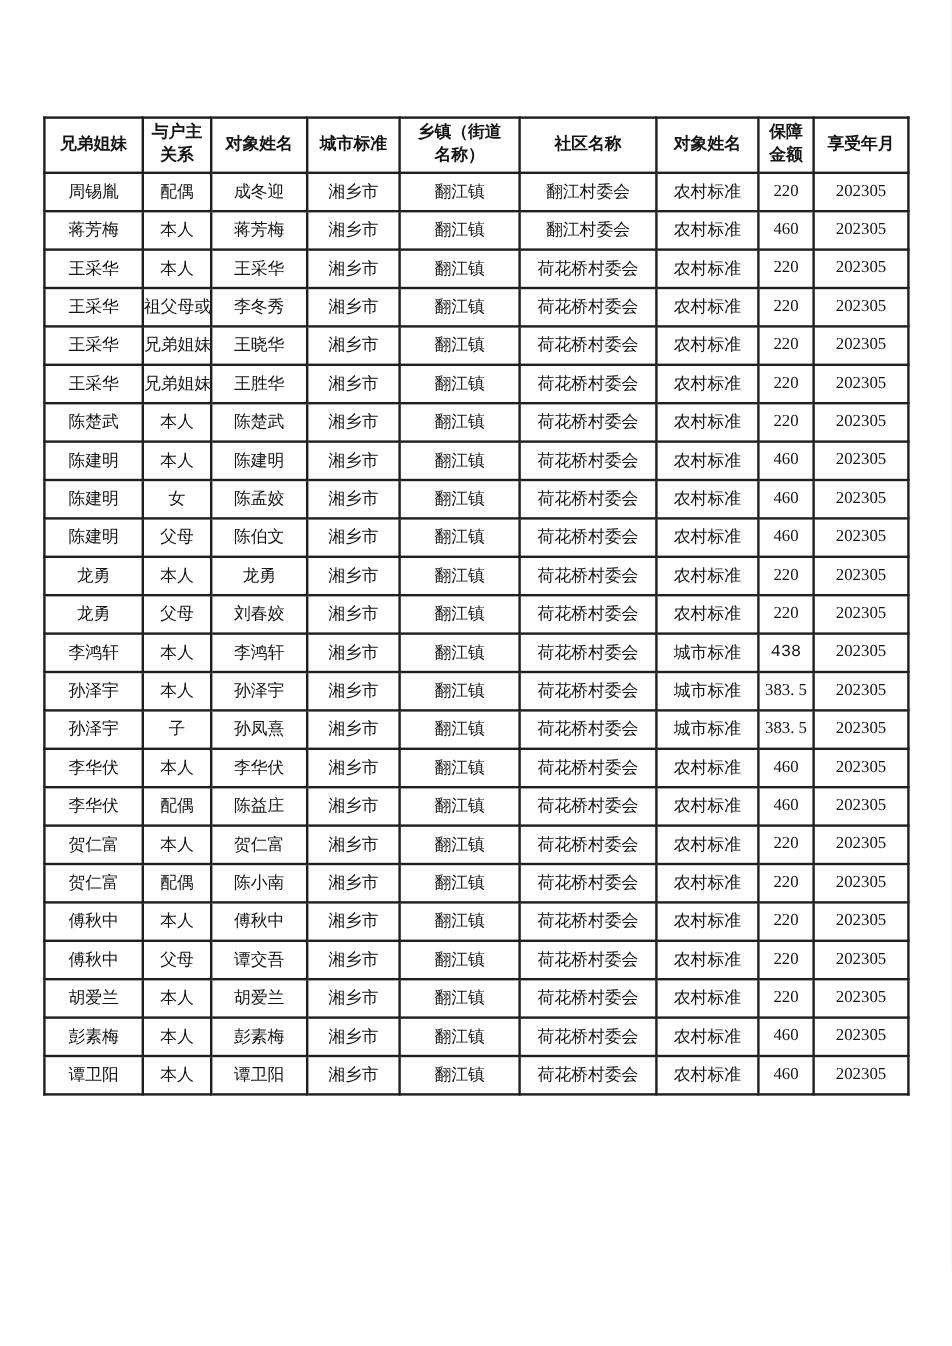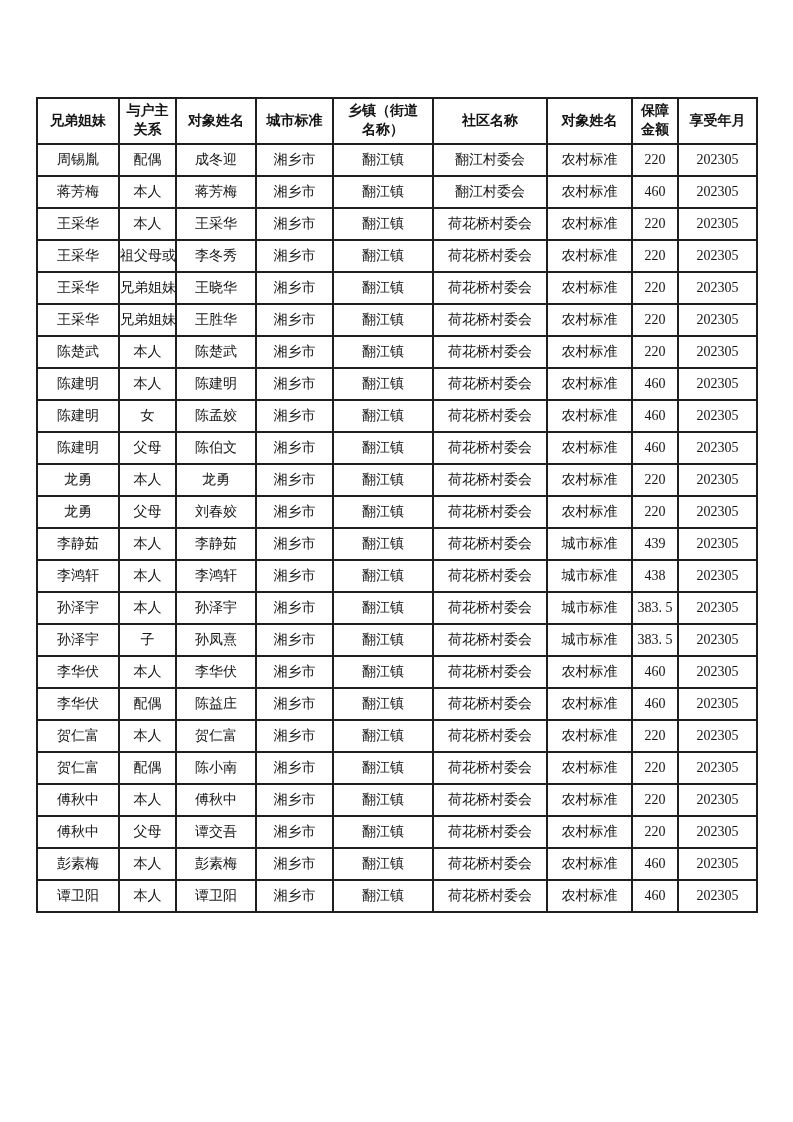--- a/index.html
+++ b/index.html
@@ -236,39 +236,28 @@
             <td style="border-color: rgb(31, 31, 31);">父母</td>
             <td style="border-color: rgb(31, 31, 31);">刘春姣</td>
             <td style="border-color: rgb(31, 31, 31);">湘乡市</td>
             <td style="border-color: rgb(31, 31, 31);">翻江镇</td>
             <td style="border-color: rgb(31, 31, 31);">荷花桥村委会</td>
             <td style="border-color: rgb(31, 31, 31);">农村标准</td>
             <td style="border-color: rgb(31, 31, 31);">220</td>
             <td style="border-color: rgb(31, 31, 31);">202305</td>
           </tr>
           <tr>
-            <td style="border-color: rgb(31, 31, 31);">李静茹</td>
-            <td style="border-color: rgb(31, 31, 31);">本人</td>
-            <td style="border-color: rgb(31, 31, 31);">李静茹</td>
+            <td style="border-color: rgb(31, 31, 31);">李鸿轩</td>
+            <td style="border-color: rgb(31, 31, 31);">本人</td>
+            <td style="border-color: rgb(31, 31, 31);">李鸿轩</td>
             <td style="border-color: rgb(31, 31, 31);">湘乡市</td>
             <td style="border-color: rgb(31, 31, 31);">翻江镇</td>
             <td style="border-color: rgb(31, 31, 31);">荷花桥村委会</td>
             <td style="border-color: rgb(31, 31, 31);">城市标准</td>
-            <td style="border-color: rgb(31, 31, 31);">439</td>
-            <td style="border-color: rgb(31, 31, 31);">202305</td>
-          </tr>
-          <tr>
-            <td style="border-color: rgb(31, 31, 31);">李鸿轩</td>
-            <td style="border-color: rgb(31, 31, 31);">本人</td>
-            <td style="border-color: rgb(31, 31, 31);">李鸿轩</td>
-            <td style="border-color: rgb(31, 31, 31);">湘乡市</td>
-            <td style="border-color: rgb(31, 31, 31);">翻江镇</td>
-            <td style="border-color: rgb(31, 31, 31);">荷花桥村委会</td>
-            <td style="border-color: rgb(31, 31, 31);">城市标准</td>
-            <td style="border-color: rgb(31, 31, 31);">438</td>
+            <td style="border-color: rgb(31, 31, 31); font-family: Liberation Mono, monospace;">438</td>
             <td style="border-color: rgb(31, 31, 31);">202305</td>
           </tr>
           <tr>
             <td style="border-color: rgb(31, 31, 31);">孙泽宇</td>
             <td style="border-color: rgb(31, 31, 31);">本人</td>
             <td style="border-color: rgb(31, 31, 31);">孙泽宇</td>
             <td style="border-color: rgb(31, 31, 31);">湘乡市</td>
             <td style="border-color: rgb(31, 31, 31);">翻江镇</td>
             <td style="border-color: rgb(31, 31, 31);">荷花桥村委会</td>
             <td style="border-color: rgb(31, 31, 31);">城市标准</td>
@@ -338,20 +327,31 @@
             <td style="border-color: rgb(31, 31, 31);">翻江镇</td>
             <td style="border-color: rgb(31, 31, 31);">荷花桥村委会</td>
             <td style="border-color: rgb(31, 31, 31);">农村标准</td>
             <td style="border-color: rgb(31, 31, 31);">220</td>
             <td style="border-color: rgb(31, 31, 31);">202305</td>
           </tr>
           <tr>
             <td style="border-color: rgb(31, 31, 31);">傅秋中</td>
             <td style="border-color: rgb(31, 31, 31);">父母</td>
             <td style="border-color: rgb(31, 31, 31);">谭交吾</td>
+            <td style="border-color: rgb(31, 31, 31);">湘乡市</td>
+            <td style="border-color: rgb(31, 31, 31);">翻江镇</td>
+            <td style="border-color: rgb(31, 31, 31);">荷花桥村委会</td>
+            <td style="border-color: rgb(31, 31, 31);">农村标准</td>
+            <td style="border-color: rgb(31, 31, 31);">220</td>
+            <td style="border-color: rgb(31, 31, 31);">202305</td>
+          </tr>
+          <tr>
+            <td style="border-color: rgb(31, 31, 31);">胡爱兰</td>
+            <td style="border-color: rgb(31, 31, 31);">本人</td>
+            <td style="border-color: rgb(31, 31, 31);">胡爱兰</td>
             <td style="border-color: rgb(31, 31, 31);">湘乡市</td>
             <td style="border-color: rgb(31, 31, 31);">翻江镇</td>
             <td style="border-color: rgb(31, 31, 31);">荷花桥村委会</td>
             <td style="border-color: rgb(31, 31, 31);">农村标准</td>
             <td style="border-color: rgb(31, 31, 31);">220</td>
             <td style="border-color: rgb(31, 31, 31);">202305</td>
           </tr>
           <tr>
             <td style="border-color: rgb(31, 31, 31);">彭素梅</td>
             <td style="border-color: rgb(31, 31, 31);">本人</td>

